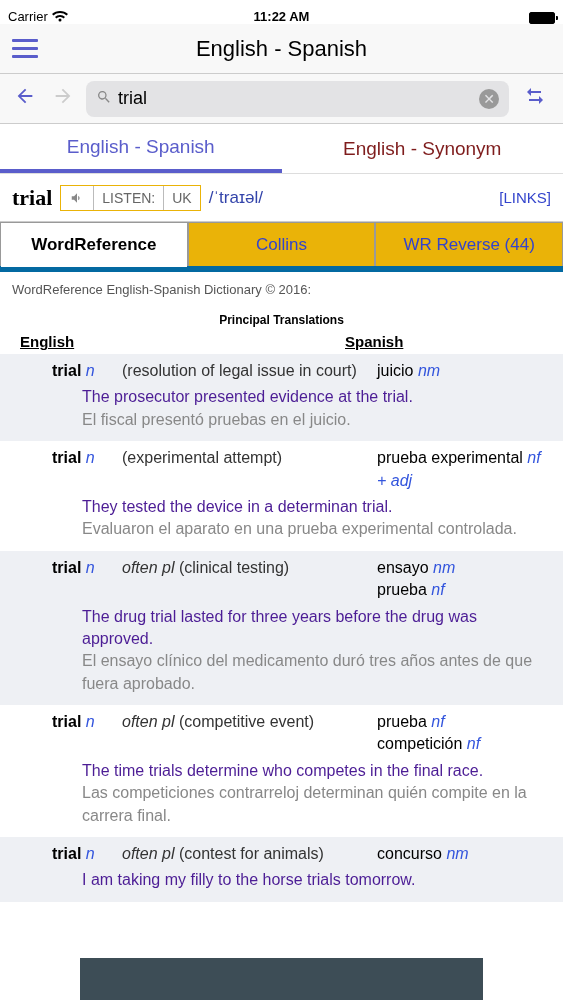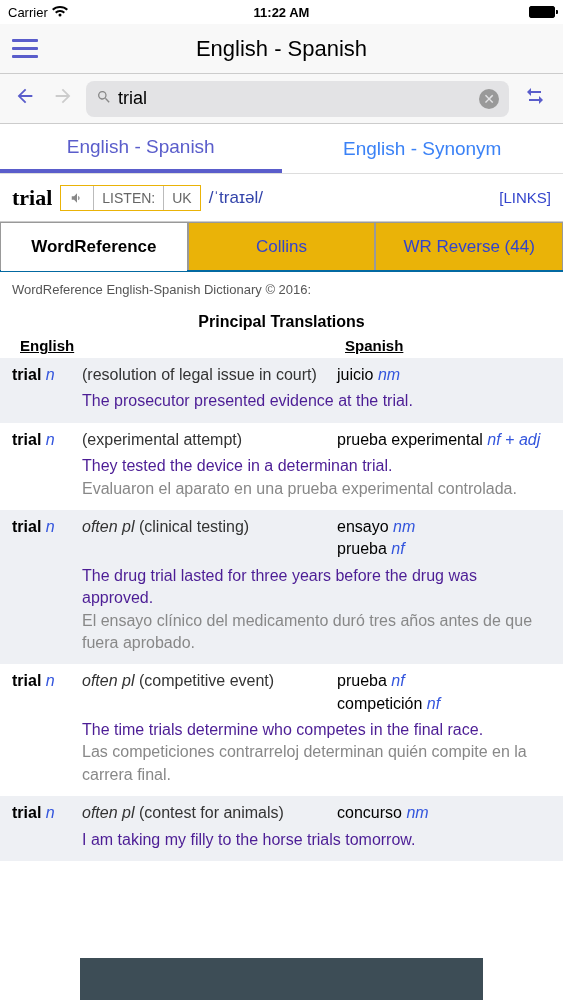--- a/index.html
+++ b/index.html
@@ -1,18 +1,18 @@
 <!DOCTYPE html>
 <html><head>
 <meta charset="utf-8">
 <style>
 * { margin: 0; padding: 0; box-sizing: border-box; font-family: -apple-system, Helvetica, Arial, sans-serif; }
 body { width: 563px; height: 1000px; background: #fff; overflow: hidden; position: relative; }
 
-.status-bar { height: 24px; background: #fff; display: flex; align-items: center; justify-content: space-between; padding: 0 8px; font-size: 13px; font-weight: 500; }
+.status-bar { height: 24px; background: #fff; display: flex; align-items: flex-end; justify-content: space-between; padding: 0 8px; font-size: 13px; font-weight: 500; }
 .status-left { display: flex; align-items: center; gap: 4px; }
 .status-center { position: absolute; left: 50%; transform: translateX(-50%); font-weight: 600; }
 .battery { width: 26px; height: 12px; border: 1.5px solid #000; border-radius: 2px; position: relative; }
 .battery::after { content: ''; position: absolute; right: -4px; top: 3px; width: 2px; height: 4px; background: #000; border-radius: 0 1px 1px 0; }
 .battery-fill { background: #000; width: 100%; height: 100%; }
 
 .title-bar { height: 50px; background: #f8f8f8; border-bottom: 1px solid #ccc; display: flex; align-items: center; position: relative; }
 .menu-icon { width: 50px; display: flex; flex-direction: column; align-items: center; justify-content: center; gap: 5px; cursor: pointer; }
 .menu-icon span { width: 26px; height: 3px; background: #5a5dcb; border-radius: 1px; }
 .title-text { position: absolute; left: 50%; transform: translateX(-50%); font-size: 22px; font-weight: 400; }
@@ -23,47 +23,47 @@
 .nav-fwd { color: #ccc; }
 .search-box { flex: 1; background: #e3e3e5; border-radius: 8px; height: 36px; display: flex; align-items: center; padding: 0 10px; gap: 6px; }
 .search-icon { color: #888; font-size: 16px; }
 .search-input { flex: 1; border: none; background: transparent; font-size: 18px; outline: none; }
 .clear-btn { width: 20px; height: 20px; background: #999; border-radius: 50%; display: flex; align-items: center; justify-content: center; color: #e3e3e5; font-size: 14px; cursor: pointer; }
 .swap-icon { color: #5a5dcb; font-size: 22px; padding: 0 6px; cursor: pointer; }
 
 .lang-tabs { height: 50px; display: flex; border-bottom: 1px solid #ddd; }
 .lang-tab { flex: 1; display: flex; align-items: center; justify-content: center; font-size: 19px; cursor: pointer; }
 .lang-tab.active { color: #5a5dcb; border-bottom: 4px solid #5a5dcb; }
-.lang-tab.inactive { color: #3b82f6; }
+.lang-tab.inactive { color: #7f1d1d; }
 
 .word-header { height: 48px; display: flex; align-items: center; padding: 0 12px; gap: 8px; border-bottom: 1px solid #ccc; }
 .headword { font-size: 22px; font-weight: bold; font-family: Georgia, serif; }
 .listen-group { display: flex; border: 1px solid #eab308; }
 .listen-btn { padding: 4px 8px; border-right: 1px solid #bbb; display: flex; align-items: center; font-size: 14px; color: #666; cursor: pointer; }
 .listen-btn:last-child { border-right: none; }
 .ipa { color: #3344aa; font-size: 17px; text-align: center; }
 .links { color: #3344cc; font-size: 15px; margin-left: auto; cursor: pointer; }
 
-.dict-tabs { height: 50px; display: flex; border-bottom: 2px solid #0369a1; background: #eee; }
+.dict-tabs { height: 50px; display: flex; border-bottom: 6px solid #0369a1; background: #eee; }
 .dict-tab { flex: 1; display: flex; align-items: center; justify-content: center; font-size: 17px; border: 1px solid #999; border-bottom: none; cursor: pointer; background: #eab308; }
 .dict-tab.active { background: #fff; font-weight: bold; color: #000; position: relative; }
 .dict-tab.active::after { content: ''; position: absolute; bottom: -1px; left: 0; right: 0; height: 1px; background: #fff; }
 .dict-tab:not(.active) { color: #3344cc; }
 
 .copyright { padding: 10px 12px; font-size: 13px; color: #555; }
-.section-title { text-align: center; font-weight: bold; font-size: 16px; padding: 6px 0; }
+.section-title { text-align: center; font-weight: bold; font-size: 12px; padding: 6px 0; }
 
 .col-headers { display: flex; padding: 0 12px 4px; margin-left: 8px; }
 .col-h { font-weight: bold; text-decoration: underline; font-size: 15px; }
 .col-h-en { width: 325px; }
 .col-h-es { flex: 1; }
 
 .entry { padding: 6px 12px 10px; font-size: 16px; line-height: 1.4; }
 .entry.alt { background: #eef0f4; }
-.entry-row { display: flex; }
+.entry-row { display: flex; margin-left: 40px; }
 .entry-left { width: 70px; flex-shrink: 0; }
 .entry-mid { width: 255px; flex-shrink: 0; padding-right: 8px; }
 .entry-right { flex: 1; }
 .word { font-weight: bold; }
 .pos { color: #3355dd; font-style: italic; }
 .gloss { color: #333; }
 .prefix { font-style: italic; color: #333; }
 .trans { }
 .example { color: #4c1d95; padding-left: 70px; margin-top: 4px; }
 .example-es { color: #888; padding-left: 70px; }
@@ -159,20 +159,21 @@
 <div id="entries">
     <div class="entry alt">
     <div class="entry-row">
       <div class="entry-left"><span class="word">trial</span> <span class="pos">n</span></div>
       <div class="entry-mid"><span class="gloss">(resolution of legal issue in court)</span></div>
       <div class="entry-right">
           <div><span class="trans">juicio</span> <span class="pos">nm</span></div>
         </div>
     </div>
     <div class="example">The prosecutor presented evidence at the trial.</div>
+    <div class="example-es">El fiscal presentó pruebas en el juicio.</div>
   </div>
     <div class="entry">
     <div class="entry-row">
       <div class="entry-left"><span class="word">trial</span> <span class="pos">n</span></div>
       <div class="entry-mid"><span class="gloss">(experimental attempt)</span></div>
       <div class="entry-right">
           <div><span class="trans">prueba experimental</span> <span class="pos">nf + adj</span></div>
         </div>
     </div>
     <div class="example">They tested the device in a determinan trial.</div>

